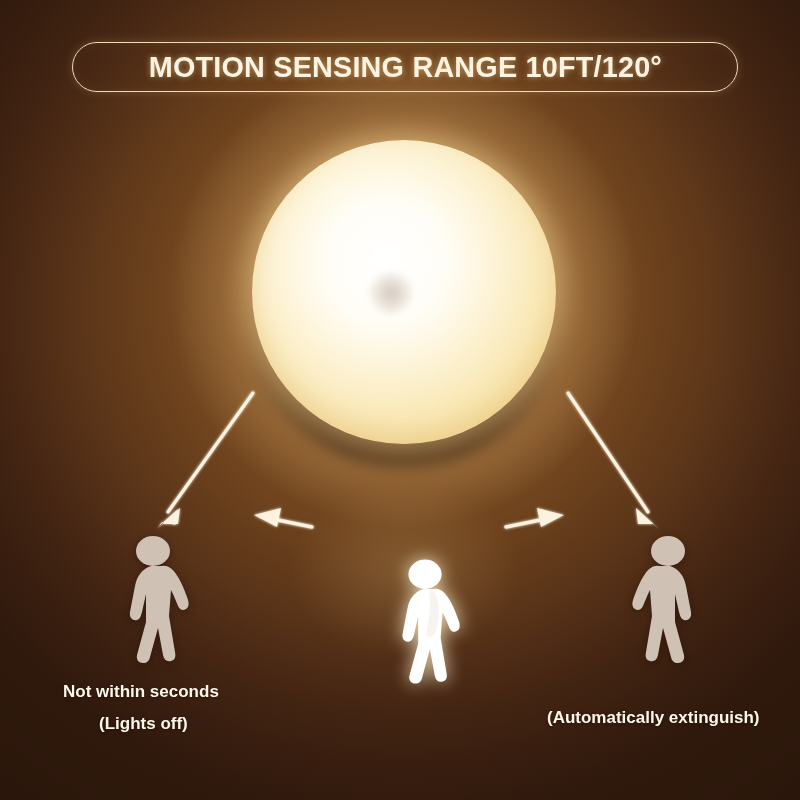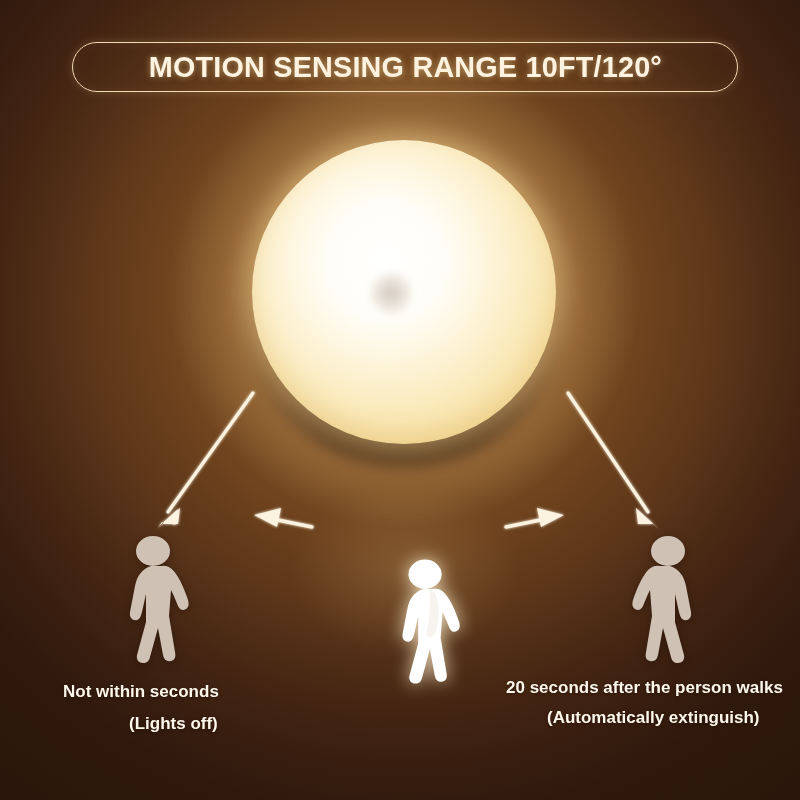--- a/index.html
+++ b/index.html
@@ -73,21 +73,21 @@
 
   
   .person{position:absolute;}
   .person.dim svg{filter:drop-shadow(0 2px 4px rgba(30,14,5,0.45));}
   .person.lit svg{filter:drop-shadow(0 0 9px rgba(255,240,205,0.85));}
 
   
   .cap{position:absolute;color:#fdf7ec;font-size:17px;font-weight:bold;
     white-space:nowrap;text-shadow:0 1px 3px rgba(40,18,6,0.75);}
   .cap.l1{left:63px;top:682px;}
-  .cap.l2{left:99px;top:714px;margin-left:30px;}
+  .cap.l2{left:99px;top:714px;}
   .cap.c1{left:322px;top:722px;}
   .cap.c2{left:274px;top:756px;}
   .cap.r1{left:506px;top:678px;}
   .cap.r2{left:547px;top:708px;}
 </style>
 </head>
 <body>
 
 <div id="stage">
 
@@ -165,16 +165,15 @@
       <g fill="#cfc2b5">
         <ellipse cx="40" cy="18" rx="17" ry="15"></ellipse>
         <path d="M38 33 c-9 3 -14 10 -16 20 l-5 26 c-1 6 3 9 7 8 c3 -1 4 -4 5 -8 l4 -18 l0 28 l-9 33 c-1 5 2 8 6 8 c4 0 6 -2 7 -6 l8 -29 l5 27 c1 5 4 7 8 6 c4 -1 5 -4 4 -9 l-6 -36 l2 -26 c3 6 5 11 7 16 c2 4 5 5 8 3 c3 -2 3 -5 2 -9 c-3 -9 -7 -19 -12 -26 c-4 -6 -9 -9 -14 -8 z"></path>
         <path d="M44 34 c5 1 8 5 9 11 c2 10 1 22 -2 32 c-1 4 -4 6 -7 5 c-2 -1 -3 -3 -2 -7 c3 -13 4 -27 2 -41 z" opacity="0.55"></path>
       </g>
     </svg>
   </div>
 
   <div class="cap l1">Not within seconds</div>
   <div class="cap l2">(Lights off)</div>
-  <div class="cap r1">20 seconds after the person walks</div>
   <div class="cap r2">(Automatically extinguish)</div>
 
 </div>
 
 </body></html>

